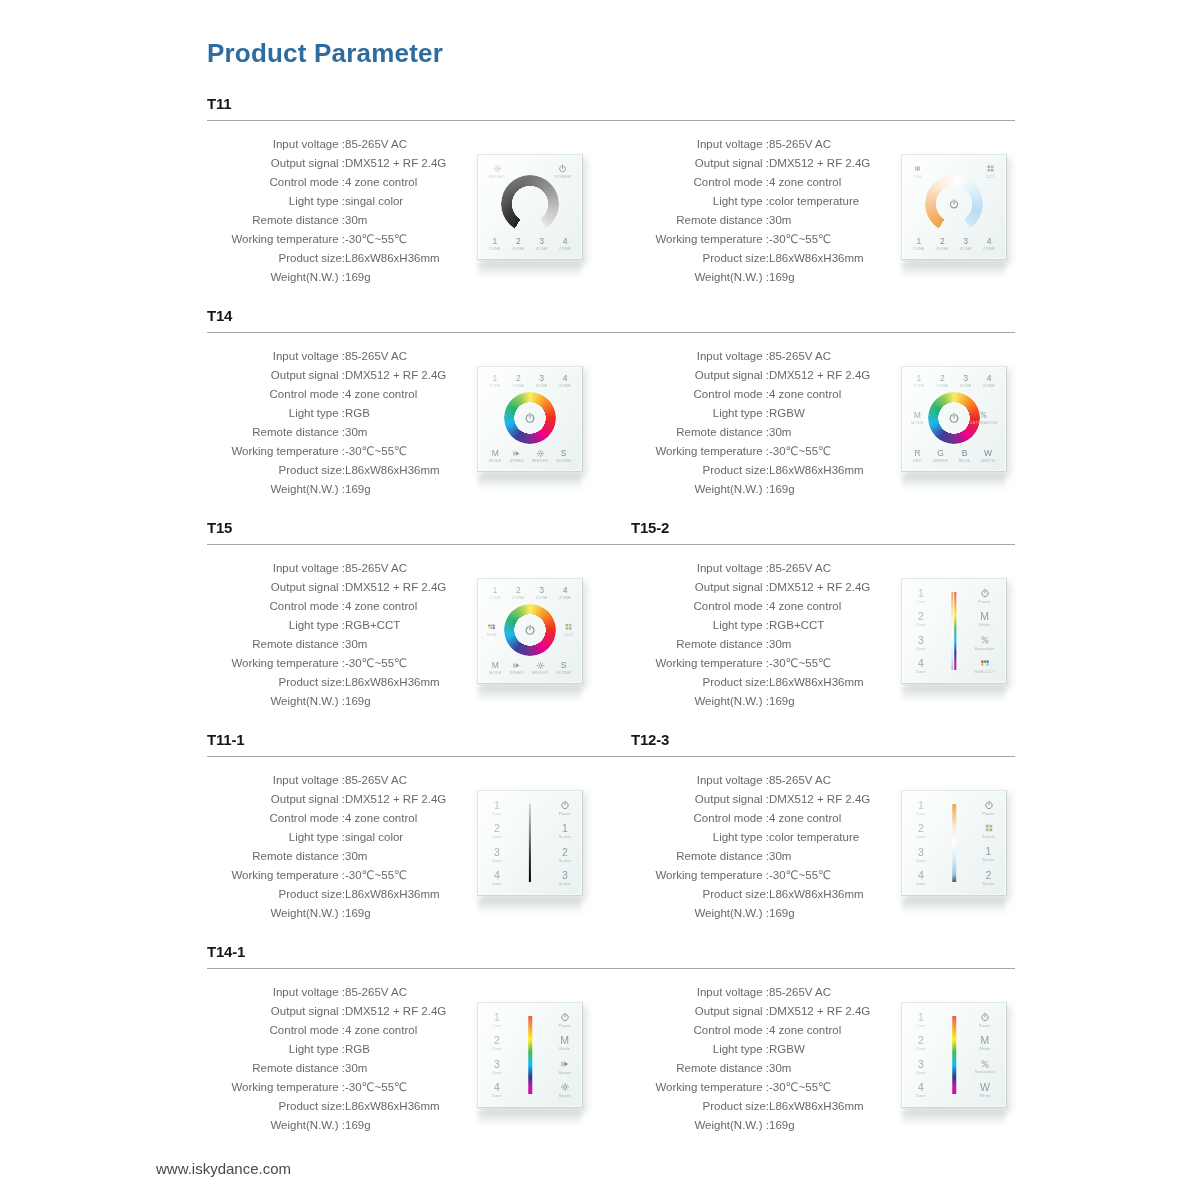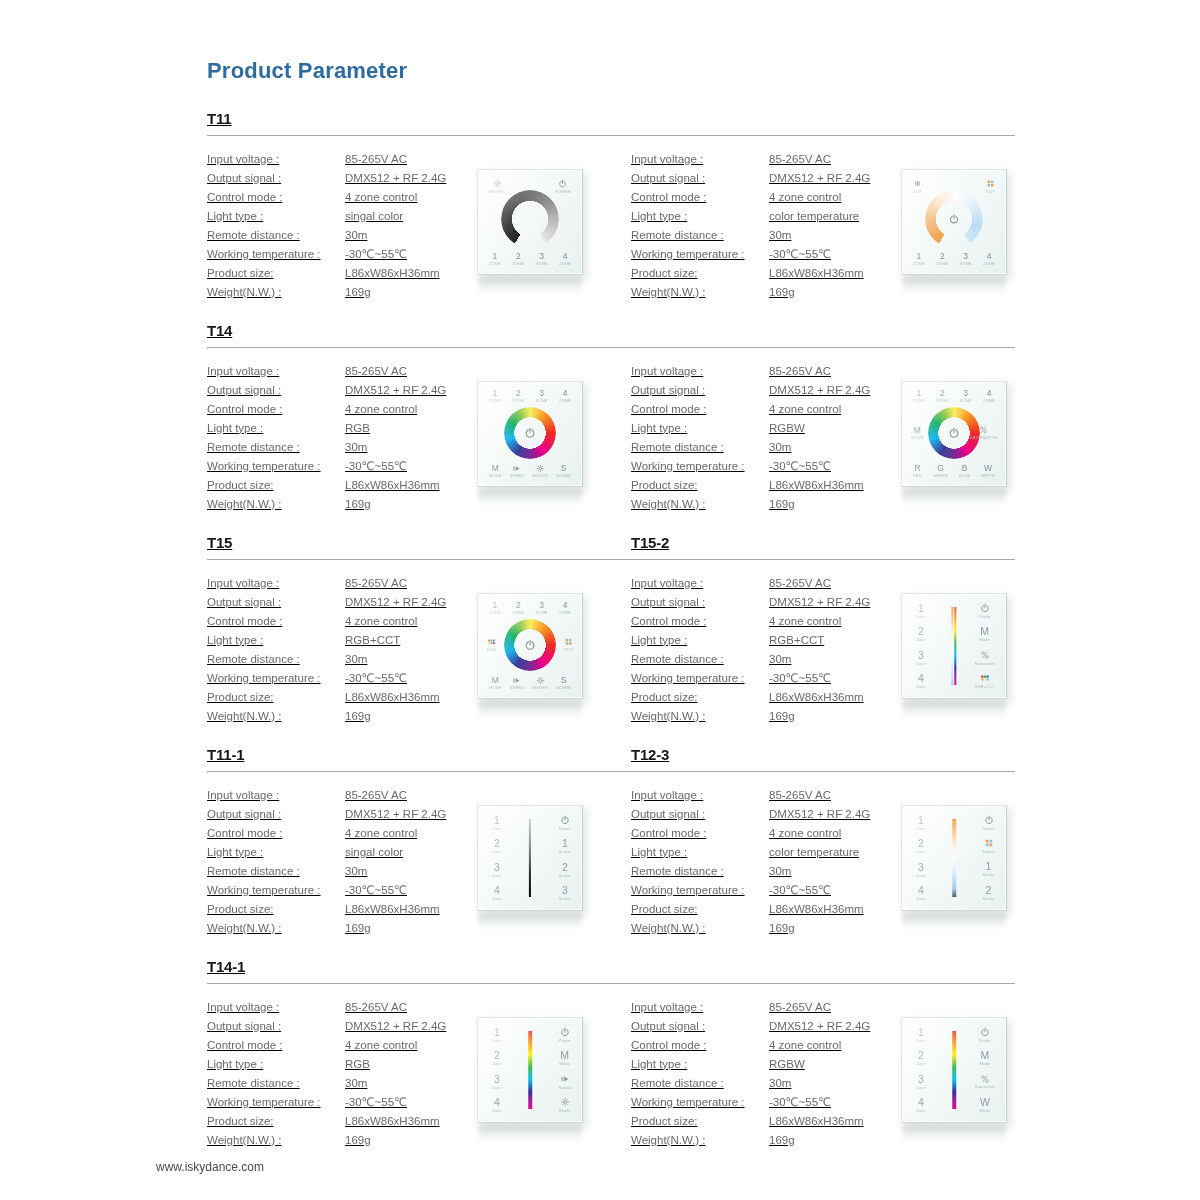--- a/index.html
+++ b/index.html
@@ -2,31 +2,31 @@
 <html><head>
 <meta charset="utf-8">
 <style>
   html,body{margin:0;padding:0;}
   body{
     width:1200px;height:1200px;position:relative;background:#ffffff;overflow:hidden;
     font-family:"Liberation Sans","DejaVu Sans",sans-serif;
   }
   .content{width:808px;margin-left:207px;}
   h1.page-title{
-    color:#2e6b9f;font-size:22px;font-weight:bold;letter-spacing:.2px;
-    margin:58px 0 26px 0;
+    color:#2e6b9f;font-size:26px;font-weight:bold;letter-spacing:.2px;
+    margin:38px 0 26px 0;
   }
-  .prod-row{margin-bottom:21px;text-decoration:underline;}
+  .prod-row{margin-bottom:21px;}
   .head{
     display:grid;grid-template-columns:1fr 1fr;column-gap:40px;
     border-bottom:1px solid #a8a8a8;padding-bottom:8px;margin-bottom:11px;
   }
   .head h2{margin:0;font-size:15px;font-weight:bold;color:#171717;letter-spacing:-.2px;}
   .body-row{display:grid;grid-template-columns:1fr 1fr;column-gap:40px;}
-  .product{display:flex;align-items:flex-start;}
+  .product{display:flex;align-items:flex-start;text-align:right;}
   .spec{width:256px;flex:0 0 256px;padding-top:2px;}
   .spec-row{display:flex;align-items:center;height:19px;font-size:11.5px;color:#696969;}
   .spec-label{width:138px;flex:0 0 138px;}
   .spec-value{white-space:nowrap;}
   .panel-zone{margin-top:22px;margin-left:8px;display:flex;flex-direction:column;align-items:center;width:118px;}
 
   
   .panel{
     position:relative;width:104px;height:104px;
     background:linear-gradient(128deg,#fbfefd 0%,#f2f8f7 55%,#e9f1f0 100%);
@@ -80,21 +80,21 @@
   .p-col .p-item .t{font-size:10.5px;color:#8e9e9e;}
   .p-col .p-ic{width:10px;height:10px;}
   .p-bar{position:absolute;left:50%;top:13px;bottom:13px;transform:translateX(-50%);display:flex;gap:1px;}
   .stripe{height:100%;width:3.5px;}
   .stripe-dim{width:2.2px;background:linear-gradient(to bottom,#cfcfcf 0%,#8a8a8a 30%,#262626 70%,#000 100%);}
   .stripe-cct{background:linear-gradient(to bottom,#f39a33 0%,#fce8cf 30%,#ffffff 50%,#cfe9fa 72%,#9cc6e2 90%,#555555 100%);}
   .stripe-cct-thin{width:2.2px;background:linear-gradient(to bottom,#f39a33 0%,#fce8cf 30%,#ffffff 55%,#cfe9fa 85%,#9cc6e2 100%);}
   .stripe-rainbow{background:linear-gradient(to bottom,#e8443a 0%,#f7941d 14%,#fff200 30%,#3ab54a 46%,#00c0f3 62%,#2e3192 78%,#b01fa2 90%,#ec008c 100%);}
   .stripe-rainbow-thin{width:2.2px;background:linear-gradient(to bottom,#e8443a 0%,#f7941d 14%,#fff200 30%,#3ab54a 46%,#00c0f3 62%,#2e3192 78%,#b01fa2 90%,#ec008c 100%);}
 
-  .footer{position:absolute;left:156px;top:1160px;font-size:12px;color:#4a4a4a;}
+  .footer{position:absolute;left:156px;top:1160px;font-size:15px;color:#4a4a4a;}
 </style>
 </head>
 <body>
 
 <div class="content">
   <h1 class="page-title">Product Parameter</h1>
 
   <section class="prod-row">
     <div class="head">
       <h2>T11</h2>

